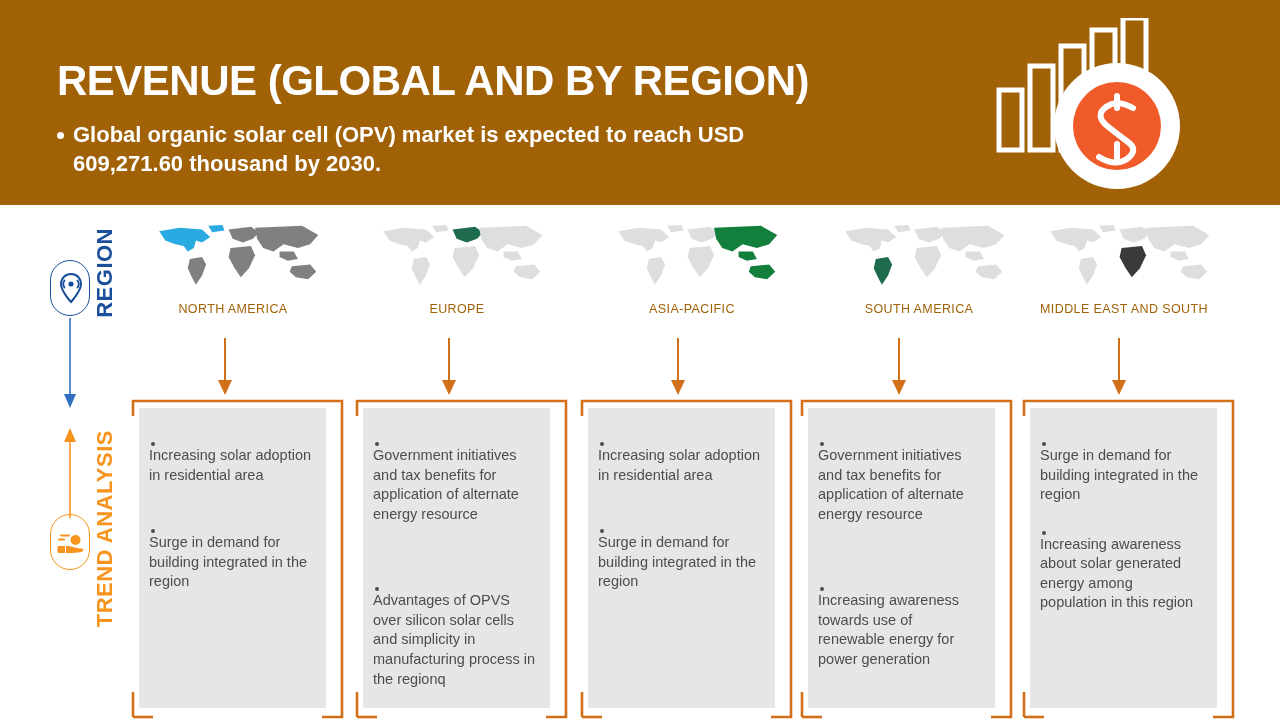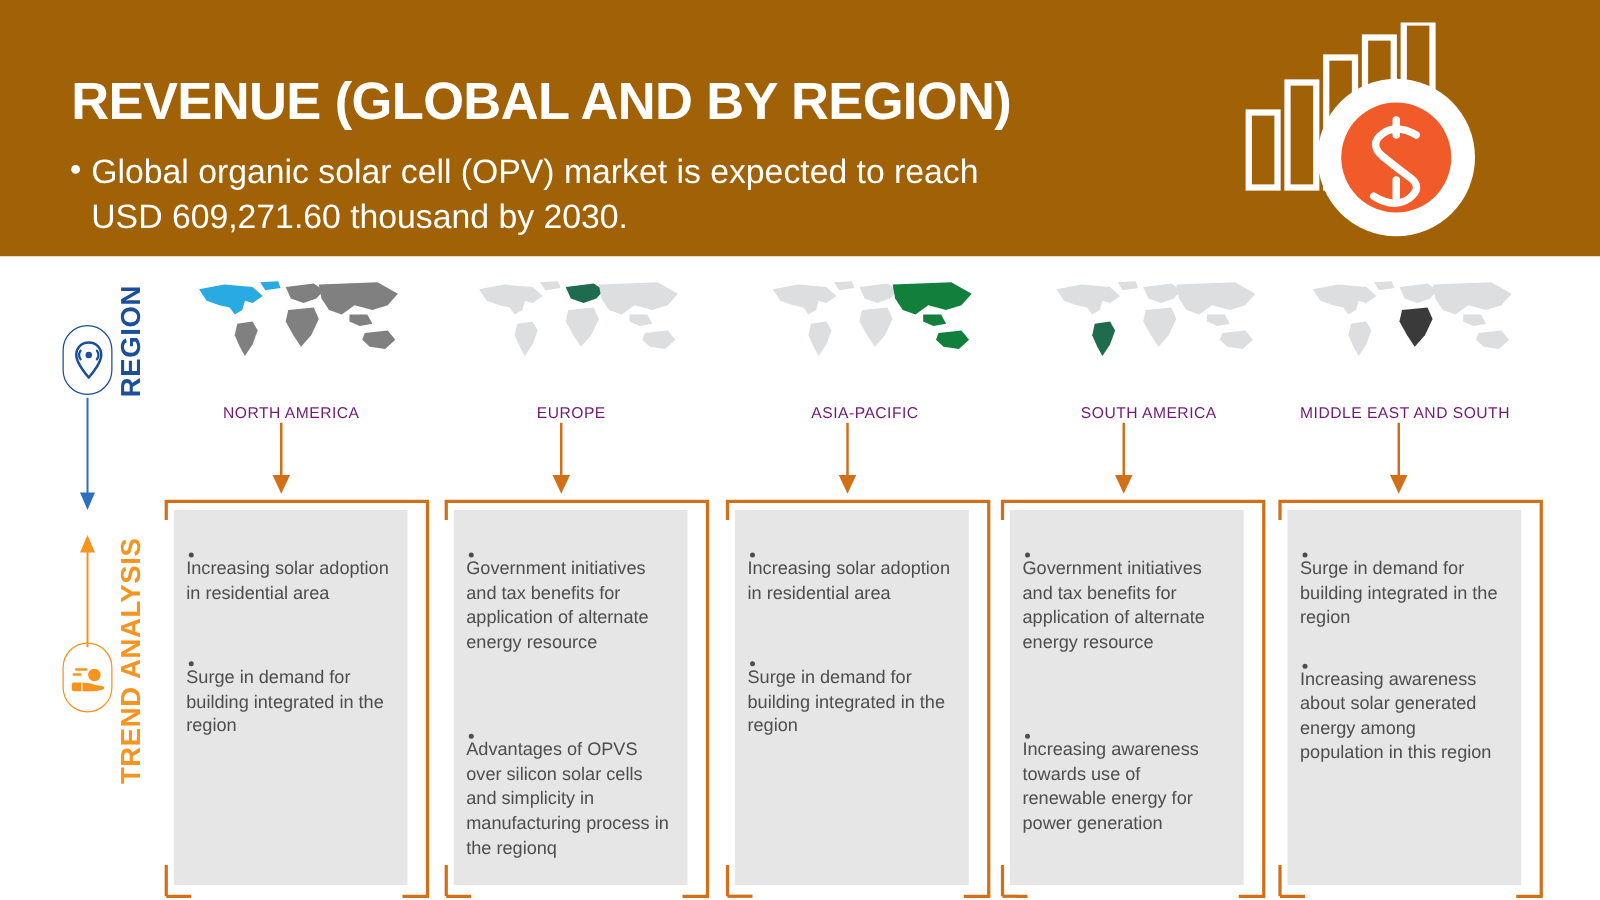--- a/index.html
+++ b/index.html
@@ -22,21 +22,21 @@
   }
   .header-bullet-row {
     position:absolute; left:57px; top:120px; width:760px;
     display:flex; align-items:flex-start;
   }
   .header-dot {
     width:7px; height:7px; border-radius:50%; background:#ffffff;
     margin-top:12px; margin-right:9px; flex:0 0 auto;
   }
   .header-sub {
-    font-size:27px; color:#ffffff; line-height:1.33; font-weight:400;
+    font-size:22px; color:#ffffff; line-height:1.33; font-weight:700;
   }
   .header-icon { position:absolute; left:985px; top:18px; width:215px; height:178px; }
 
   
   .side-label {
     position:absolute;
     writing-mode:vertical-rl; transform:rotate(180deg);
     font-weight:bold; letter-spacing:0.5px;
   }
   #side-region-label {
@@ -49,21 +49,21 @@
     position:absolute; border-radius:24px; background:#fff;
   }
   #region-icon-box { left:50px; top:260px; width:40px; height:56px; border:1.6px solid #1B4E9B; }
   #trend-icon-box  { left:50px; top:514px; width:40px; height:56px; border:1.6px solid #F7941E; }
   .side-arrow { position:absolute; }
 
   
   .region-col { position:absolute; top:218px; width:200px; text-align:center; }
   .region-map { width:172px; height:82px; margin:0 auto; display:block; }
   .region-name {
-    margin-top:23px; font-size:12.5px; color:#701a75; letter-spacing:0.4px;
+    margin-top:2px; font-size:12.5px; color:#a16207; letter-spacing:0.4px;
     white-space:nowrap;
   }
 
   
   .conn-arrow { position:absolute; top:338px; width:16px; height:58px; }
 
   
   .card-wrap { position:absolute; top:398px; }
   .bracket { position:absolute; left:0; top:0; }
   .card-box {

